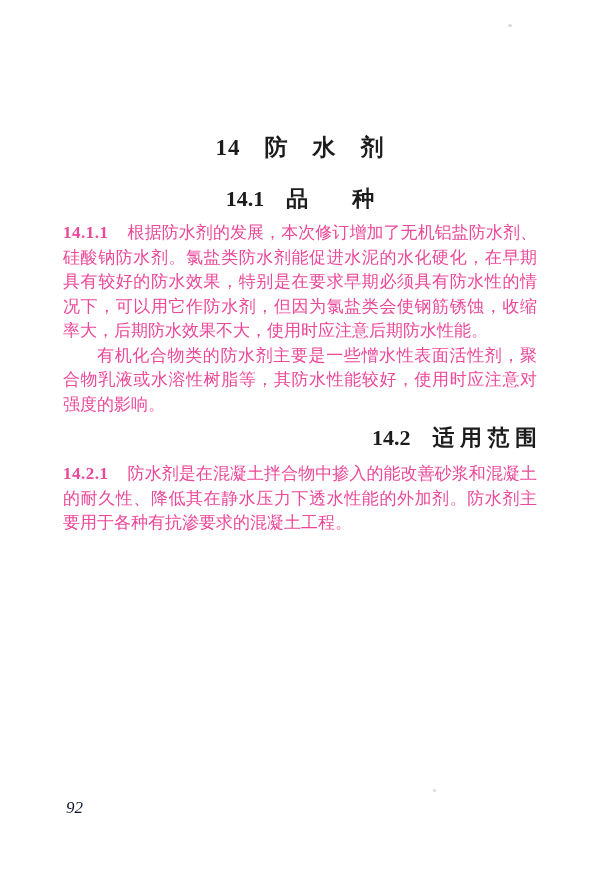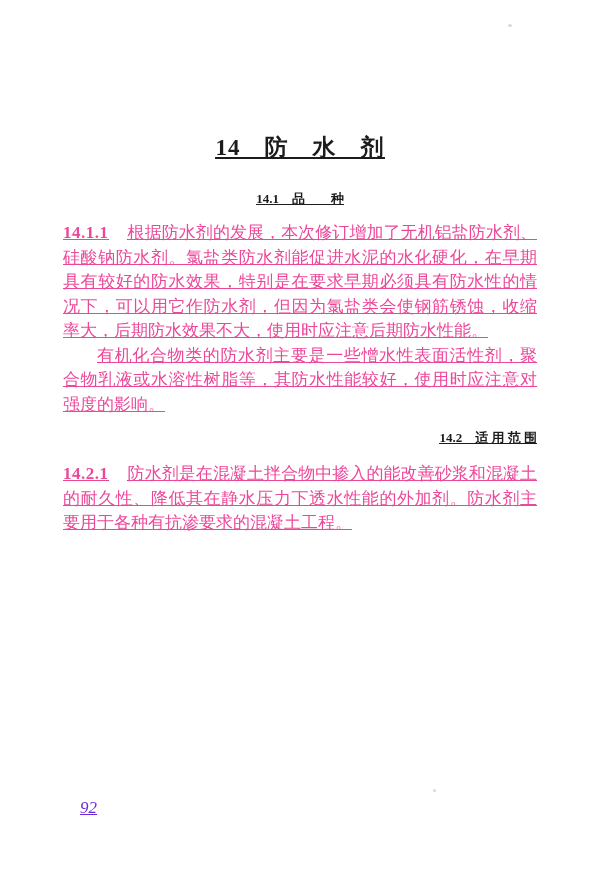--- a/index.html
+++ b/index.html
@@ -1,15 +1,15 @@
 <!DOCTYPE html>
 <html><head>
 <meta charset="utf-8">
 <style>
-  * { margin: 0; padding: 0; box-sizing: border-box; text-decoration: underline; }
+  * { margin: 0; padding: 0; box-sizing: border-box; }
   html, body { width: 600px; background: #f4f4f4; }
   body {
     font-family: "Liberation Serif", "DejaVu Serif", serif;
     -webkit-font-smoothing: antialiased;
   }
   .page {
     position: relative;
     width: 600px;
     height: 873px;
     background: #ffffff;
@@ -19,21 +19,21 @@
   }
   .chapter-title {
     font-size: 23px;
     line-height: 30px;
     font-weight: bold;
     text-align: center;
     letter-spacing: 1px;
     white-space: pre;
   }
   .section-heading {
-    font-size: 13px;
+    font-size: 22px;
     line-height: 21px;
     font-weight: bold;
     text-align: center;
     white-space: pre;
   }
   .section-heading.first { margin-top: 25px; margin-bottom: 12px; }
   .section-heading.second { margin-top: 10px; margin-bottom: 14px; text-align: right; }
   .clause {
     font-size: 17px;
     line-height: 24.5px;
@@ -42,25 +42,25 @@
     color: #ec4899;
   }
   .clause .clause-num {
     font-weight: bold;
     letter-spacing: 0.5px;
     margin-right: 19px;
   }
   .clause.indented { text-indent: 2em; }
   .page-number {
     position: absolute;
-    left: 80px;
+    left: 66px;
     top: 798px;
     font-size: 17px;
     font-style: italic;
-    color: #6d28d9;
+    color: #0f172a;
   }
   
   .speck {
     position: absolute;
     background: #d9d9d9;
     border-radius: 50%;
   }
   .speck.s1 { left: 508px; top: 24px;  width: 4px; height: 3px; }
   .speck.s2 { left: 433px; top: 789px; width: 3px; height: 3px; }
 </style>

